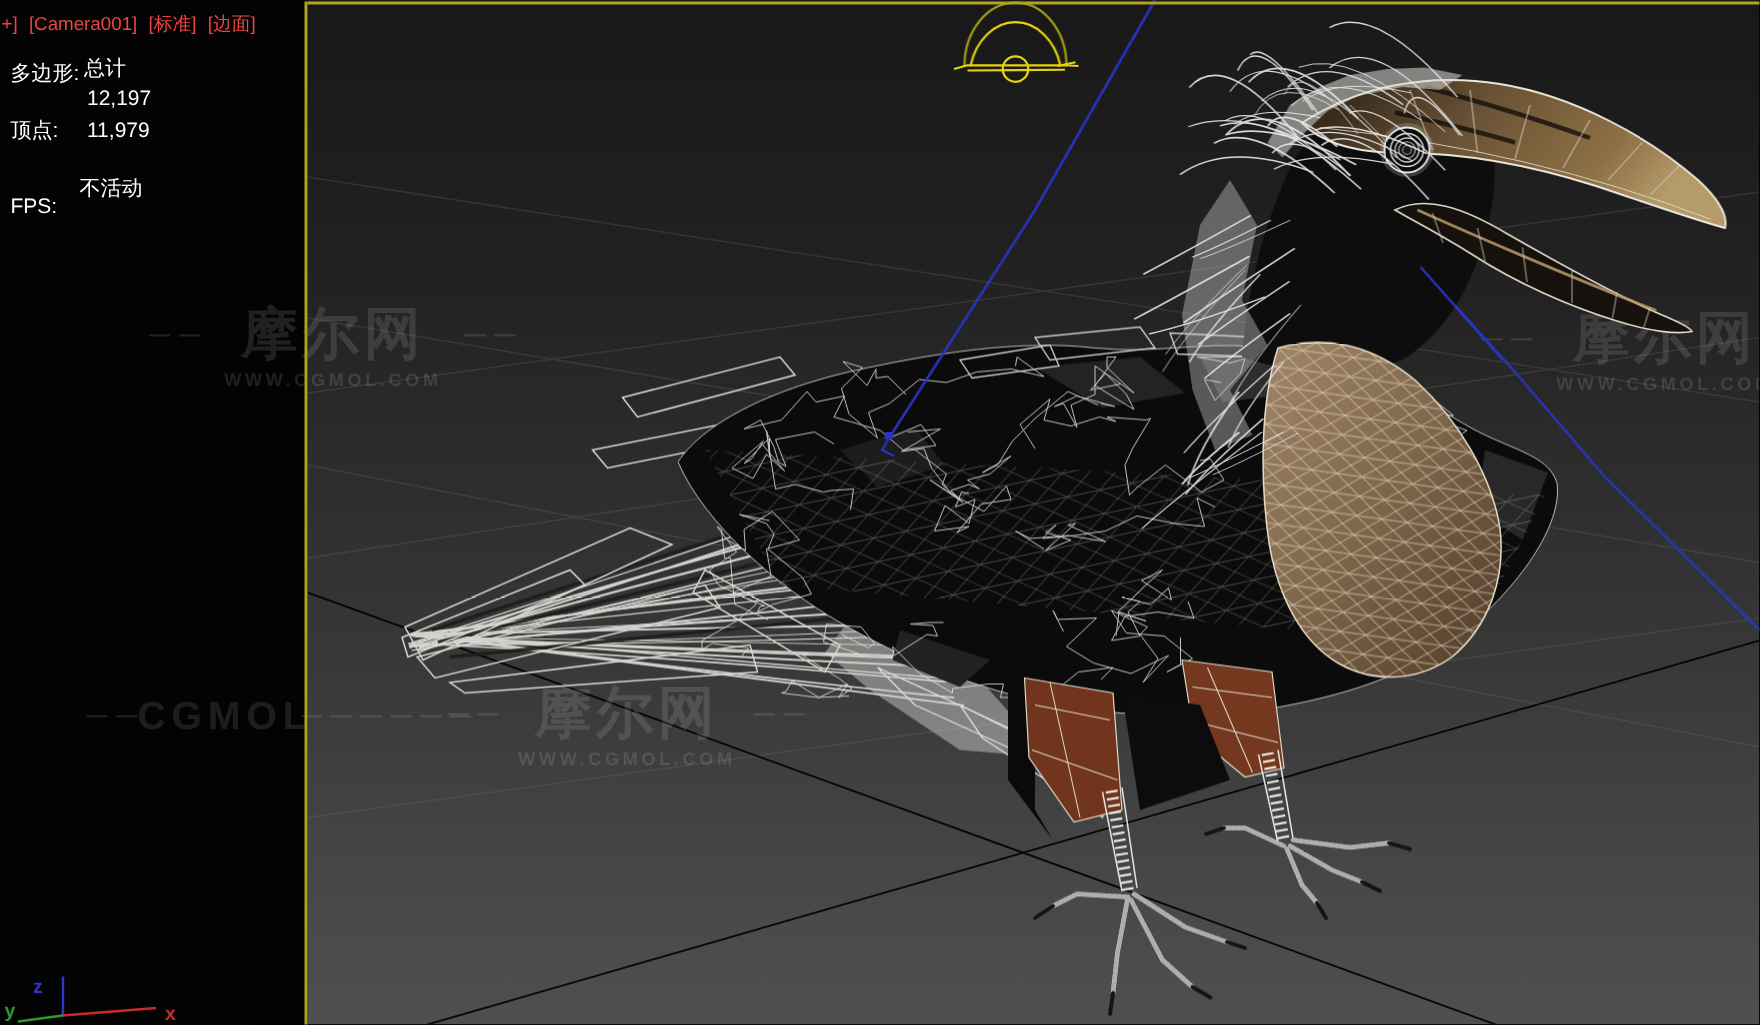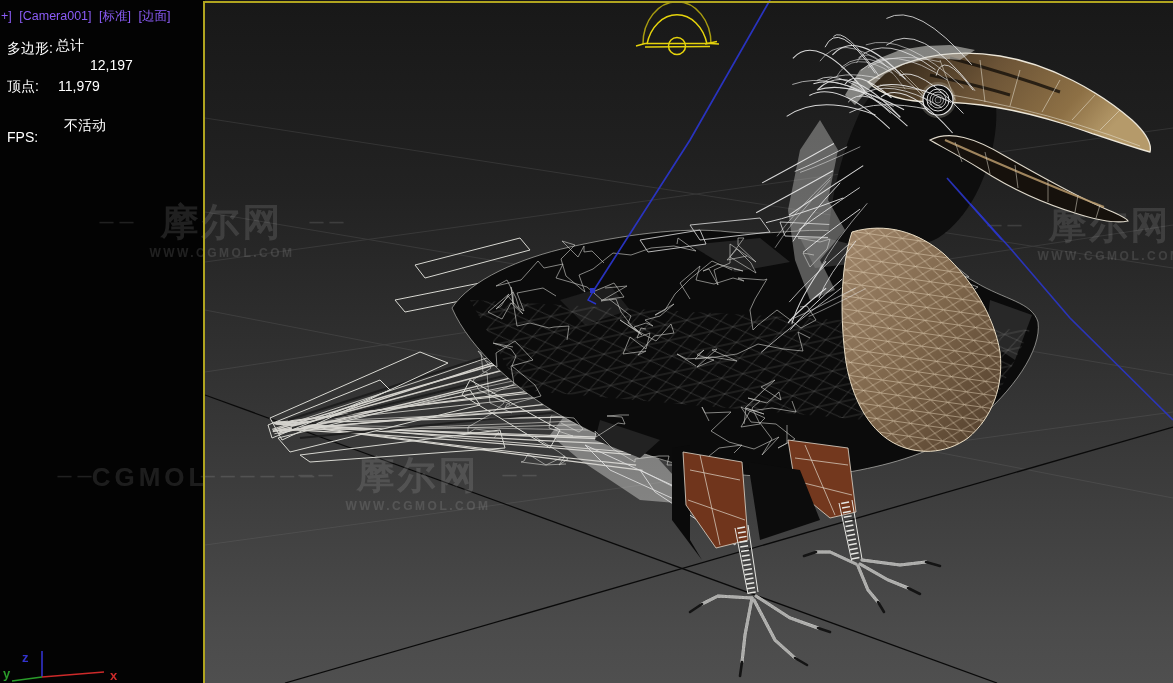--- a/index.html
+++ b/index.html
@@ -4,28 +4,28 @@
 <style>
   html,body{margin:0;padding:0;background:#000;}
   #stage{position:relative;width:1173px;height:683px;overflow:hidden;
          font-family:"Liberation Sans","DejaVu Sans",sans-serif;background:#000;}
   #left-panel{position:absolute;left:0;top:0;width:205px;height:683px;background:#030303;z-index:1;}
   #viewport{position:absolute;left:205px;top:0;width:968px;height:683px;z-index:0;
     background:linear-gradient(#181818 0%,#222 28%,#2f2f2f 50%,#3d3d3d 72%,#4b4b4b 92%,#4f4f4f 100%);}
   #overlay-svg{position:absolute;left:0;top:0;width:1173px;height:683px;z-index:2;}
   #border-top{position:absolute;left:205px;top:1px;width:968px;height:2px;background:#b0a41f;z-index:4;}
   #border-left{position:absolute;left:203px;top:1px;width:2px;height:682px;background:#b0a41f;z-index:4;}
-  #vp-label{position:absolute;left:1px;top:8px;width:188px;color:#8b5cf6;font-size:12.5px;z-index:5;
+  #vp-label{position:absolute;left:1px;top:8px;width:188px;color:#ef4444;font-size:12.5px;z-index:5;
             white-space:nowrap;letter-spacing:0px;}
   #vp-label span{margin-right:4px;cursor:pointer;}
   .stat{position:absolute;color:#fff;font-size:14px;font-weight:normal;z-index:5;white-space:nowrap;}
   #stat-total{left:56px;top:37px;}
-  #stat-poly-l{left:7px;top:40px;} #stat-poly-v{left:58px;top:57px;margin-left:32px;}
+  #stat-poly-l{left:7px;top:40px;} #stat-poly-v{left:58px;top:57px;}
   #stat-vert-l{left:7px;top:78px;text-align:right;} #stat-vert-v{left:58px;top:78px;text-align:right;}
-  #stat-fps-l{left:7px;top:129px;} #stat-fps-v{left:64px;top:117px;text-align:center;}
+  #stat-fps-l{left:7px;top:129px;} #stat-fps-v{left:53px;top:117px;text-align:center;}
   .wm-cn{font-size:38px;font-weight:bold;letter-spacing:3px;}
   .wm-url{font-size:12px;font-weight:bold;letter-spacing:2.5px;}
   .wm-short{font-size:26px;font-weight:bold;letter-spacing:4px;}
   .wm-dash{font-size:14px;font-weight:bold;letter-spacing:1px;}
 </style>
 </head>
 <body>
 
 <div id="stage">
   <div id="left-panel"></div>

